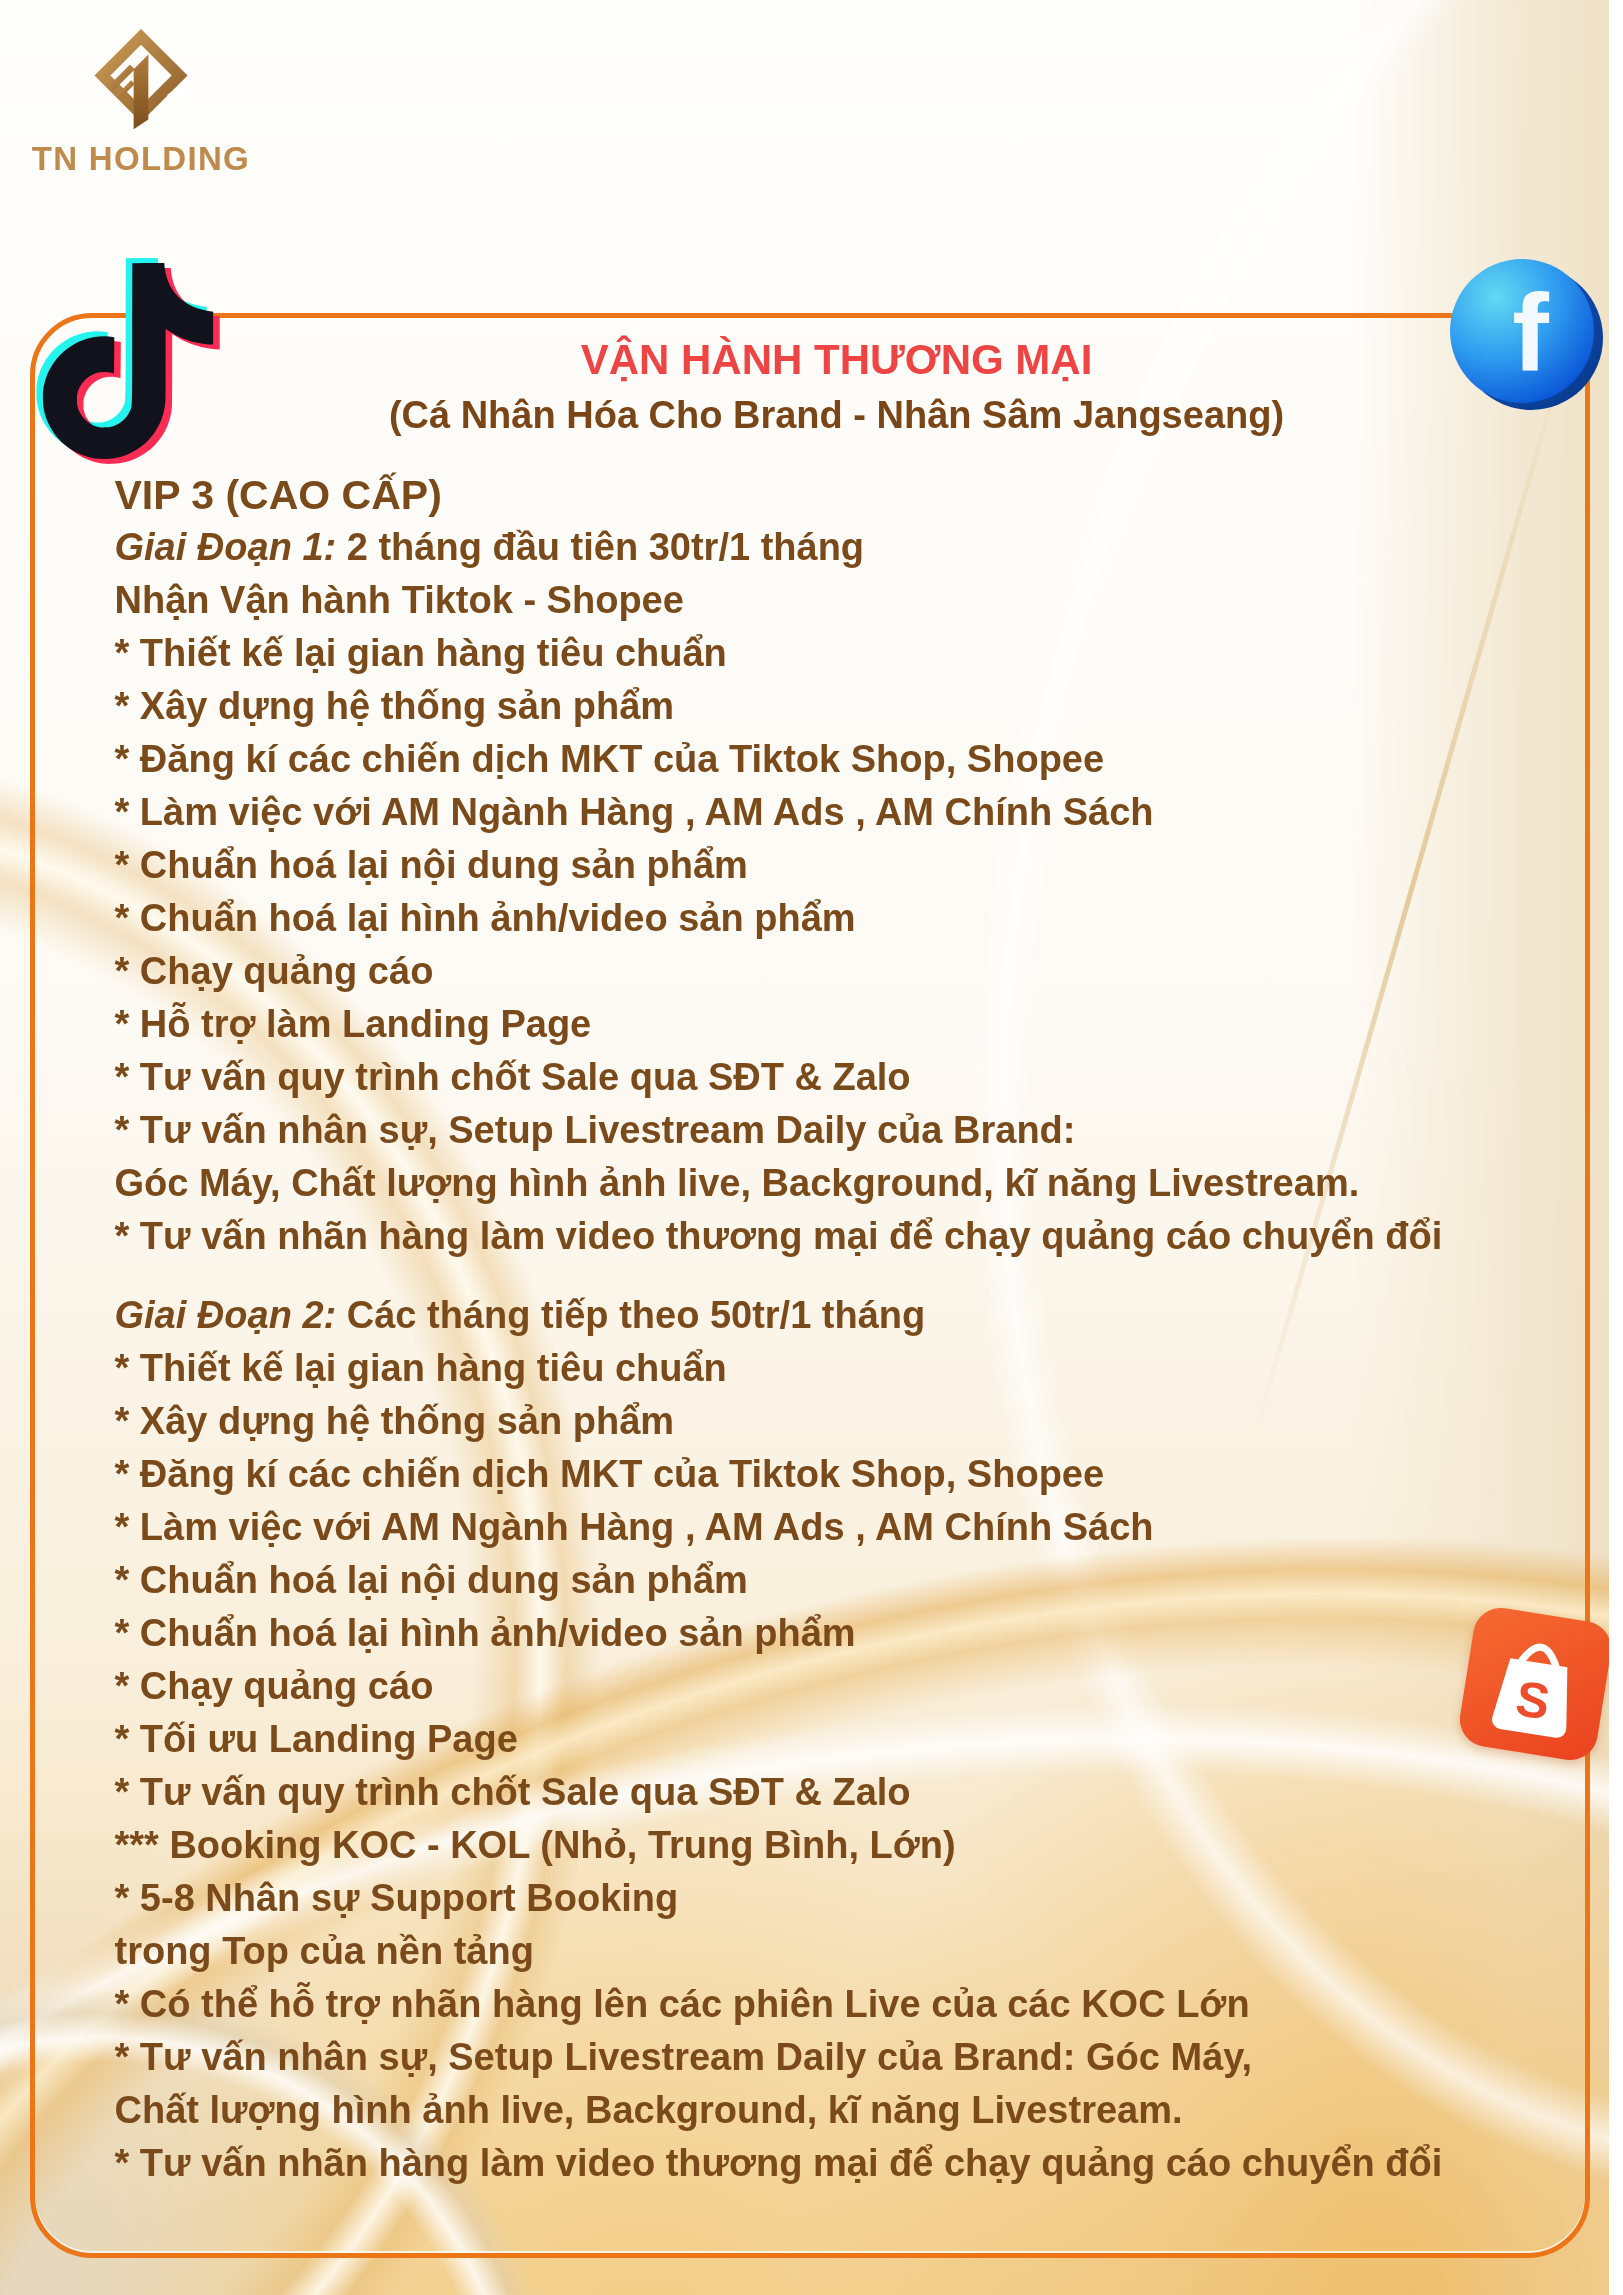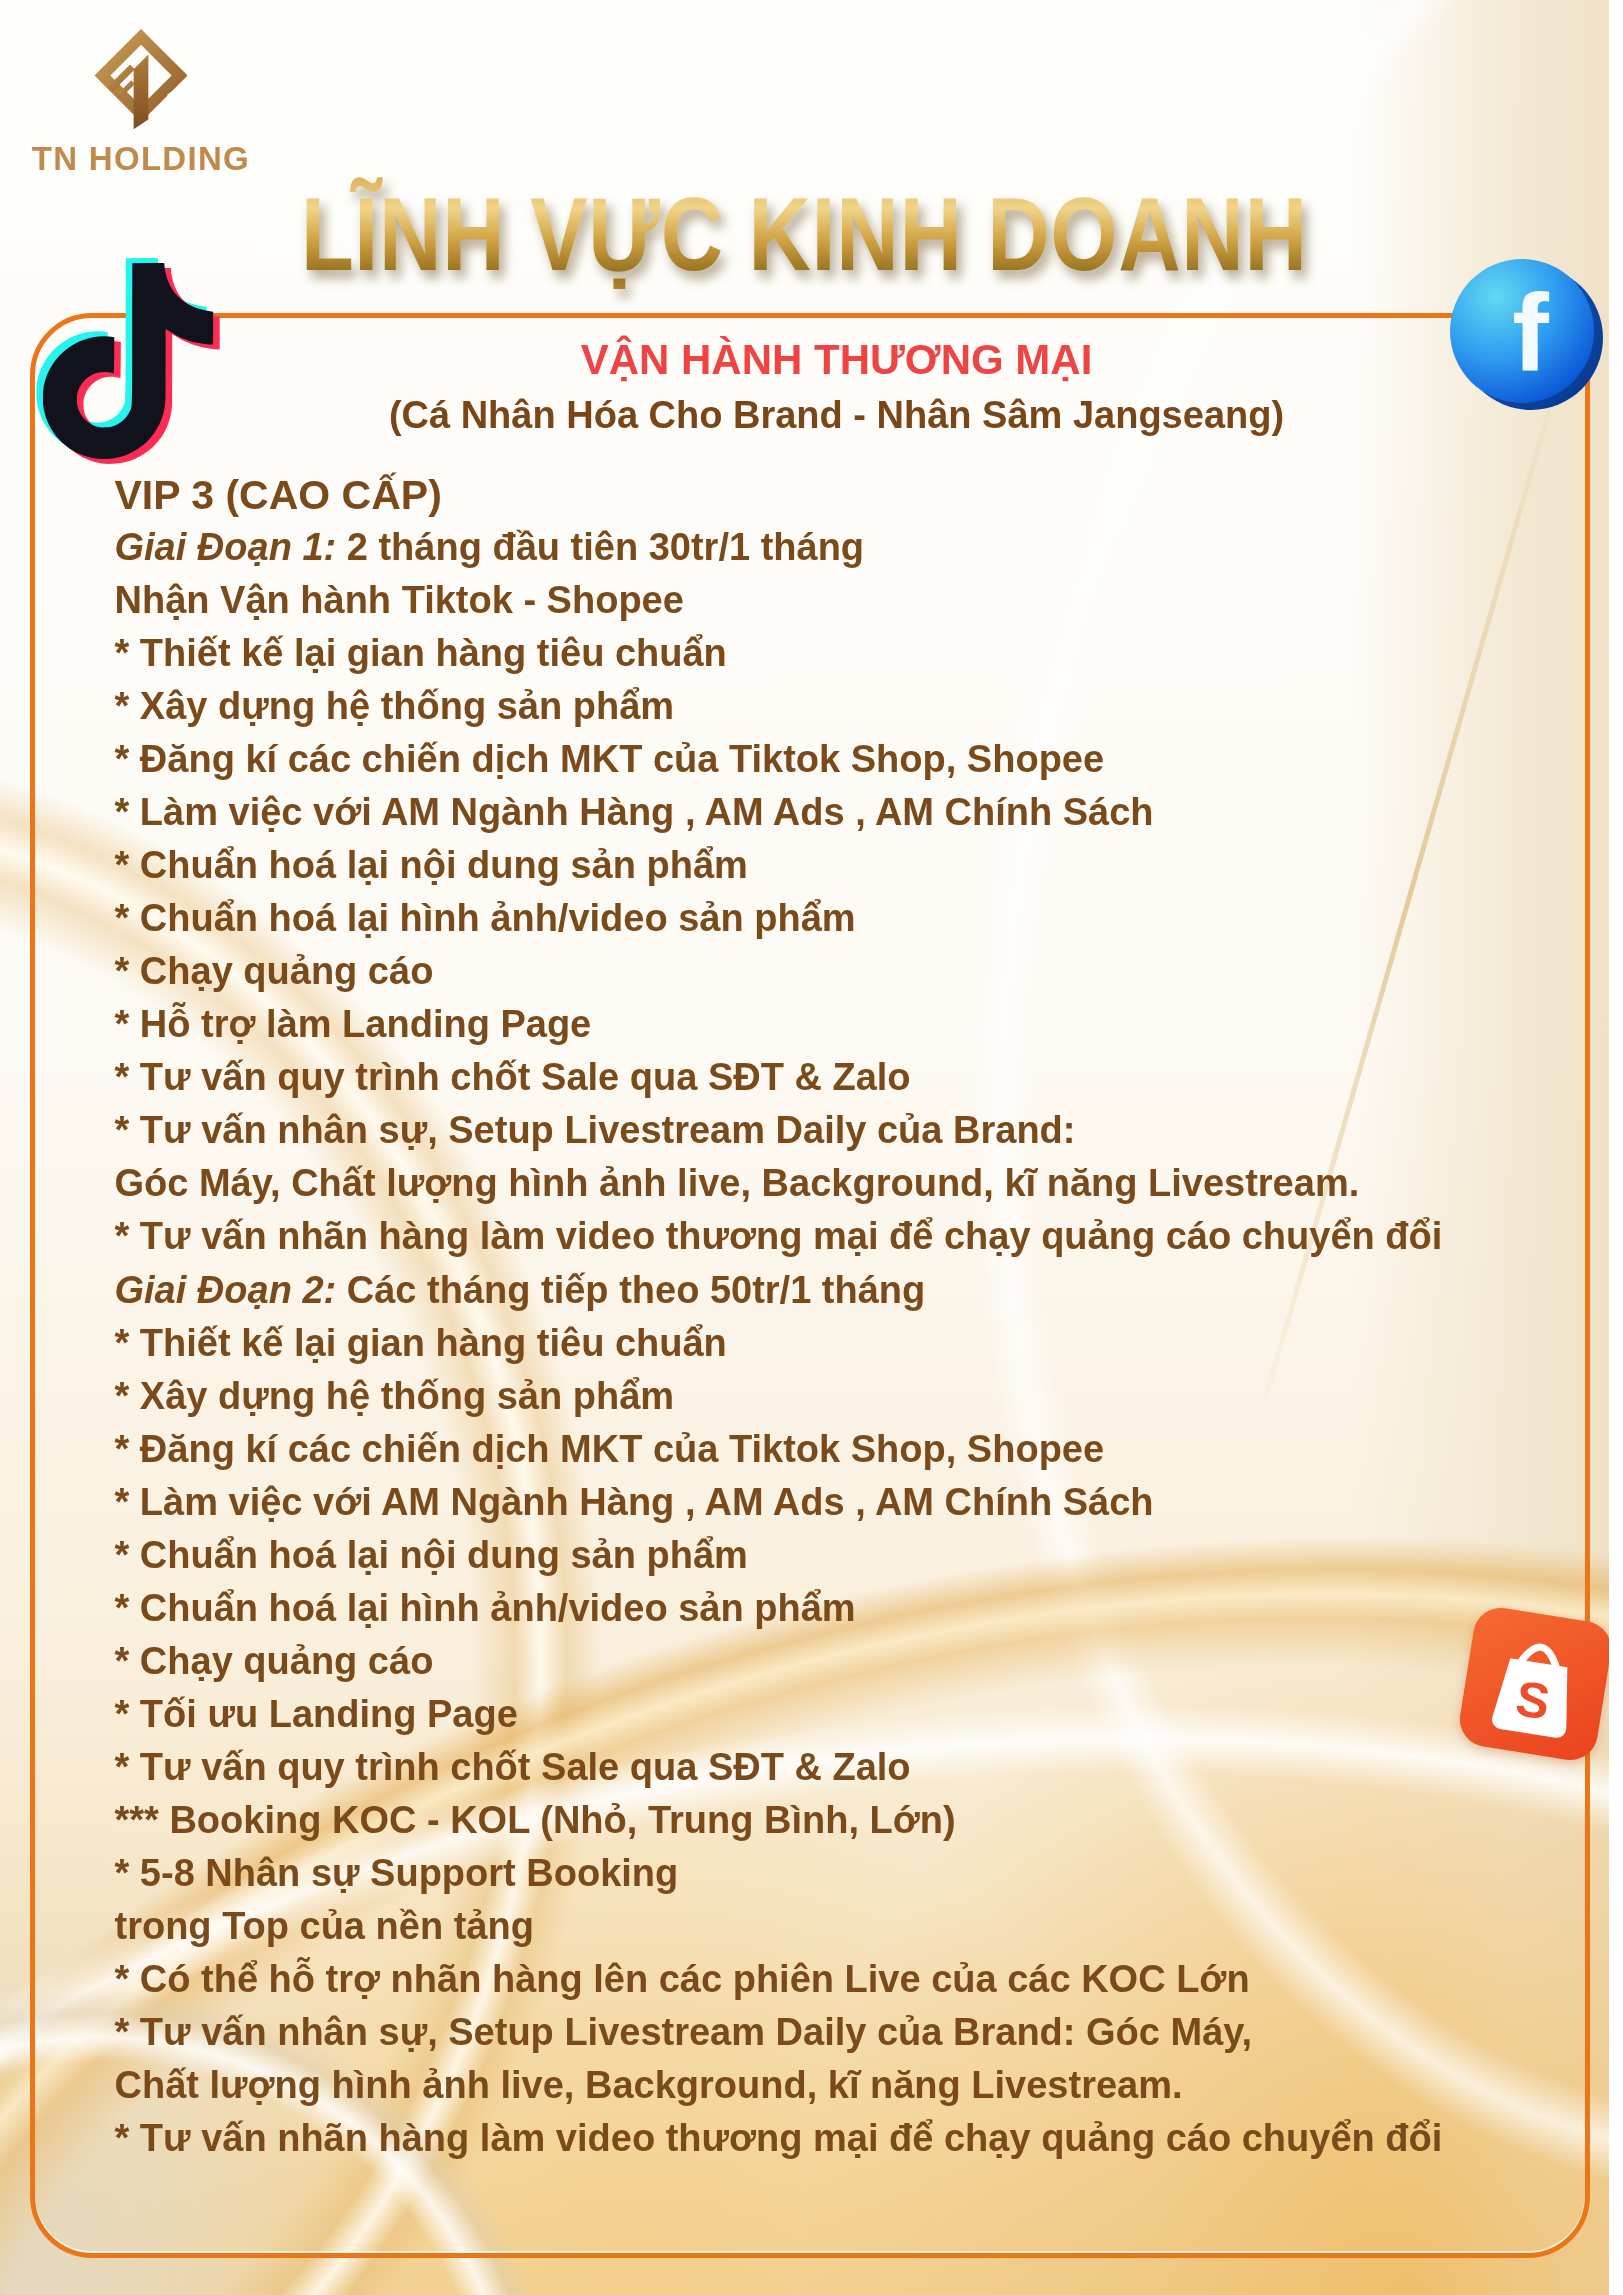--- a/index.html
+++ b/index.html
@@ -43,21 +43,21 @@
 
   
   .frame{position:absolute;left:29.5px;top:313px;width:1560px;height:1945px;box-sizing:border-box;
     border:5.9px solid #ec7517;border-radius:62px;z-index:3;
     box-shadow:inset 0 -2px 0 rgba(255,255,255,0.75);}
   .content{position:absolute;inset:0;padding:17px 26px 0 80px;color:#7a4a1b;z-index:4;}
   .heading{text-align:center;font-size:42px;font-weight:800;color:#ef4444;line-height:50px;}
   .subheading{text-align:center;font-size:38px;font-weight:700;color:#7a4517;line-height:46px;margin-top:6.5px;}
   .vip{font-size:41px;font-weight:800;margin-top:31px;line-height:52px;}
   .phase-intro{font-size:38px;font-weight:700;line-height:53px;white-space:nowrap;}
-  .phase2-intro{margin-top:1px;}
+  .phase2-intro{margin-top:26px;}
   .phase-label{font-style:italic;font-weight:800;}
   .lines div{font-size:38px;font-weight:700;line-height:53px;white-space:nowrap;}
 
   
   .tiktok{position:absolute;left:30px;top:253px;width:196px;height:216px;z-index:5;}
 
   
   .fb{position:absolute;left:1450px;top:259px;width:153px;height:153px;z-index:5;}
   .fb .back{position:absolute;left:9.2px;top:6.5px;width:144px;height:144px;border-radius:50%;
     background:radial-gradient(circle at 30% 30%, #1d6fe0, #083a8f 80%);}
@@ -98,23 +98,20 @@
       </defs>
       <path fill="url(#gold1)" fill-rule="evenodd" d="M80,4 L156,80 L80,156 L4,80 Z M80,30 L130,80 L80,130 L30,80 Z"></path>
       <polygon fill="#ffffff" points="152,92 122,112 152,122"></polygon>
       <polygon fill="url(#gold2)" points="68,70 92,46 92,152 68,168"></polygon>
       <polygon fill="url(#gold1)" points="26,98 62,62 70,70 34,106"></polygon>
       <polygon fill="url(#gold1)" points="40,112 64,88 70,94 46,118"></polygon>
     </svg>
     <div class="brand-name">TN HOLDING</div>
   </div>
 
-  <div class="title-wrap">
-    <span class="title">LĨNH VỰC KINH DOANH</span>
-  </div>
 
   <div class="frame">
     <div class="content">
       <div class="heading">VẬN HÀNH THƯƠNG MẠI</div>
       <div class="subheading">(Cá Nhân Hóa Cho Brand - Nhân Sâm Jangseang)</div>
       <div class="vip">VIP 3 (CAO CẤP)</div>
 
       <div class="phase-intro">
         <span class="phase-label">Giai Đoạn 1:</span><span> 2 tháng đầu tiên 30tr/1 tháng</span>
       </div>

